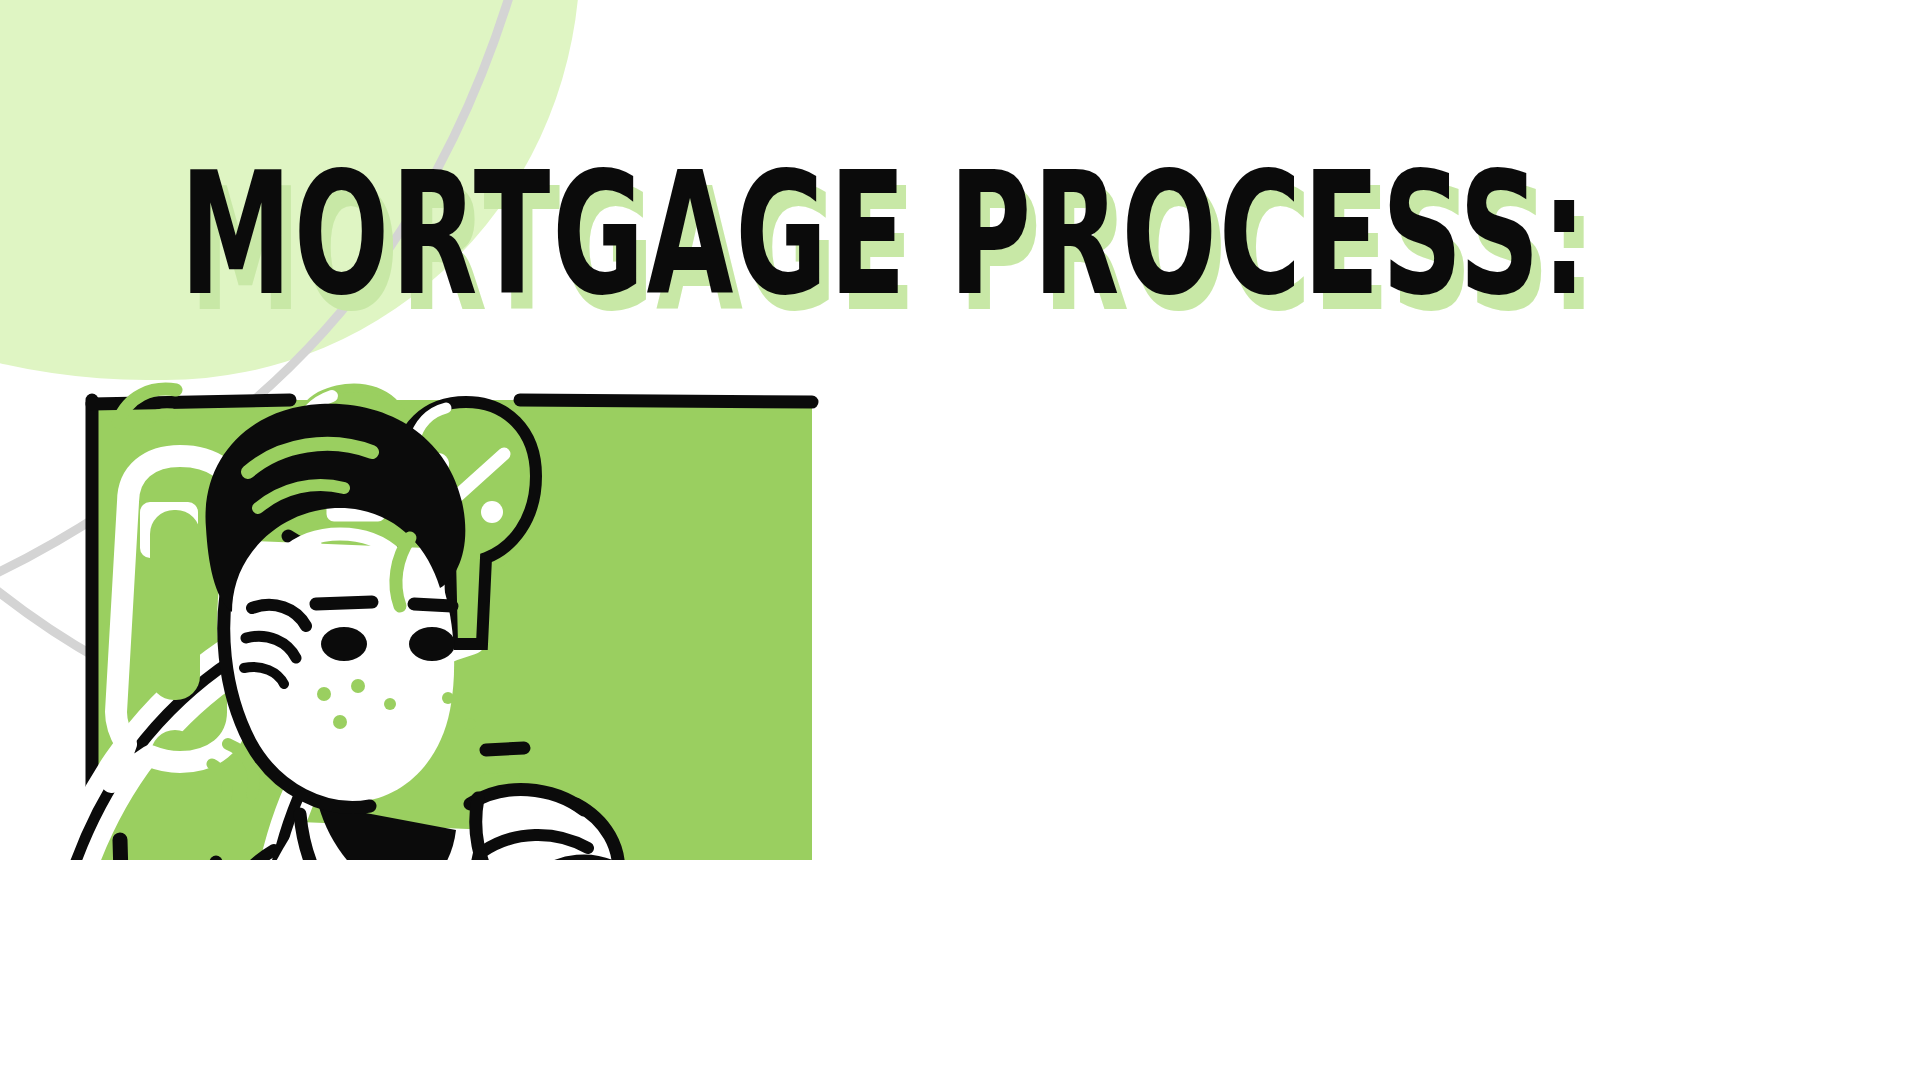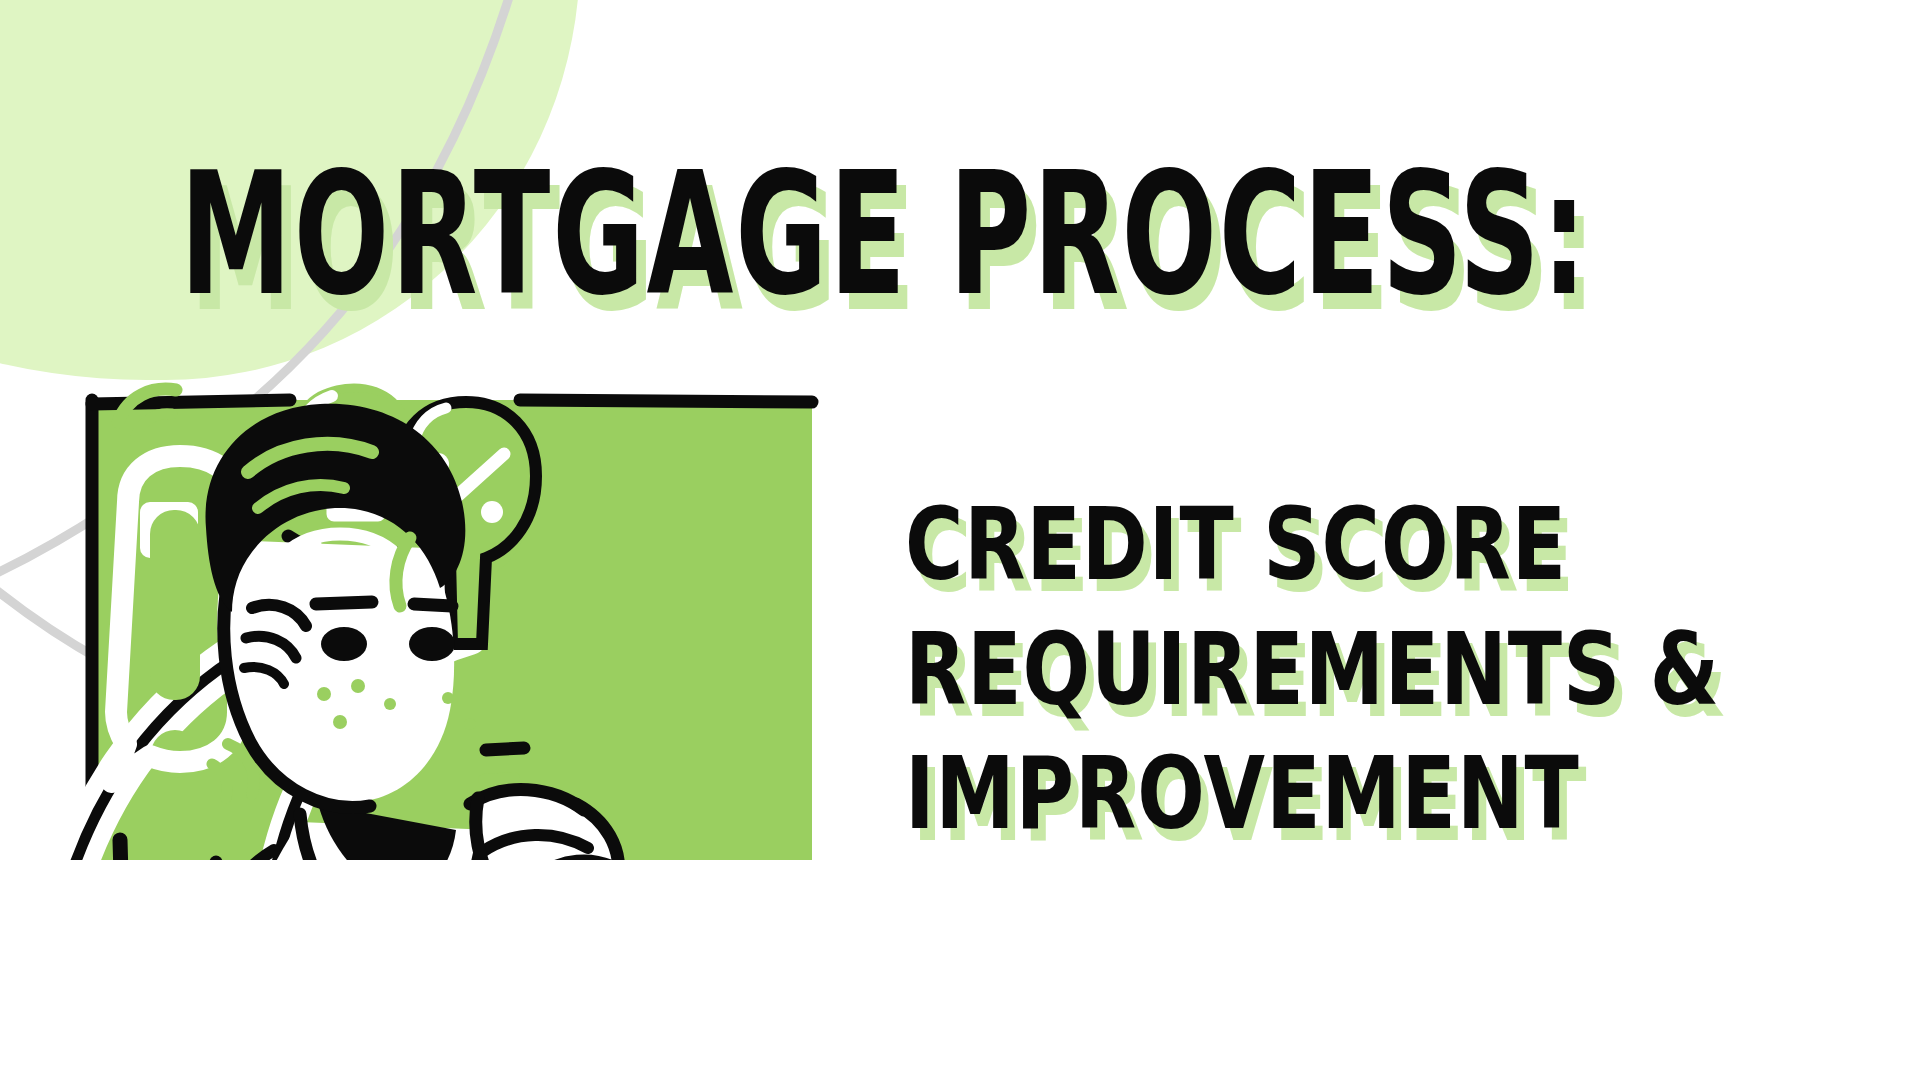--- a/index.html
+++ b/index.html
@@ -271,19 +271,14 @@
           <path d="M -30 726 C 40 694 110 688 168 708" fill="none" stroke="#0B0B0B" stroke-width="12" stroke-linecap="round"></path>
           <path d="M -18 700 C 16 682 52 676 86 682" fill="none" stroke="#9ACF60" stroke-width="12" stroke-linecap="round"></path>
           <path d="M 8 694 C 42 678 80 674 112 682" fill="none" stroke="#9ACF60" stroke-width="12" stroke-linecap="round"></path>
           <path d="M 36 690 C 70 676 106 674 136 684" fill="none" stroke="#9ACF60" stroke-width="12" stroke-linecap="round"></path>
         </g>
 
       </g>
     </svg>
   </div>
 
-  <div class="subtitle">
-    <span class="ln r1">CREDIT SCORE</span>
-    <span class="ln r2">REQUIREMENTS &amp;</span>
-    <span class="ln r3">IMPROVEMENT</span>
-  </div>
 
 </div>
 
 </body></html>

